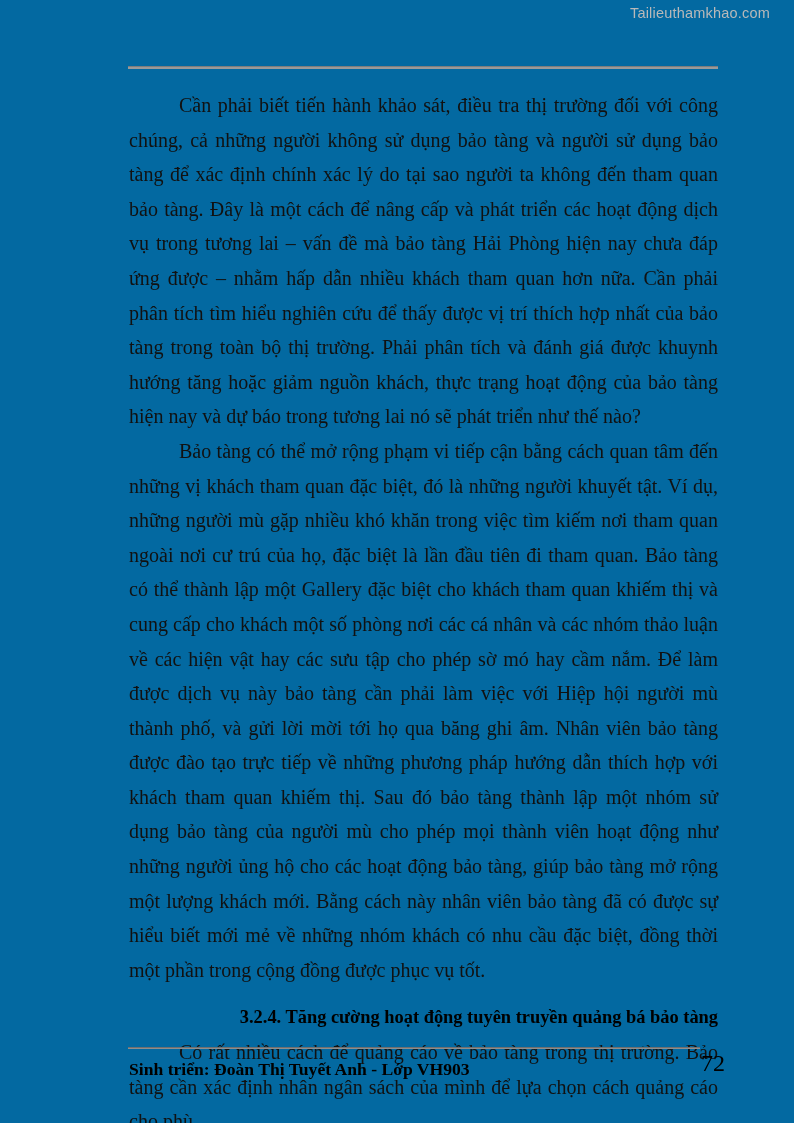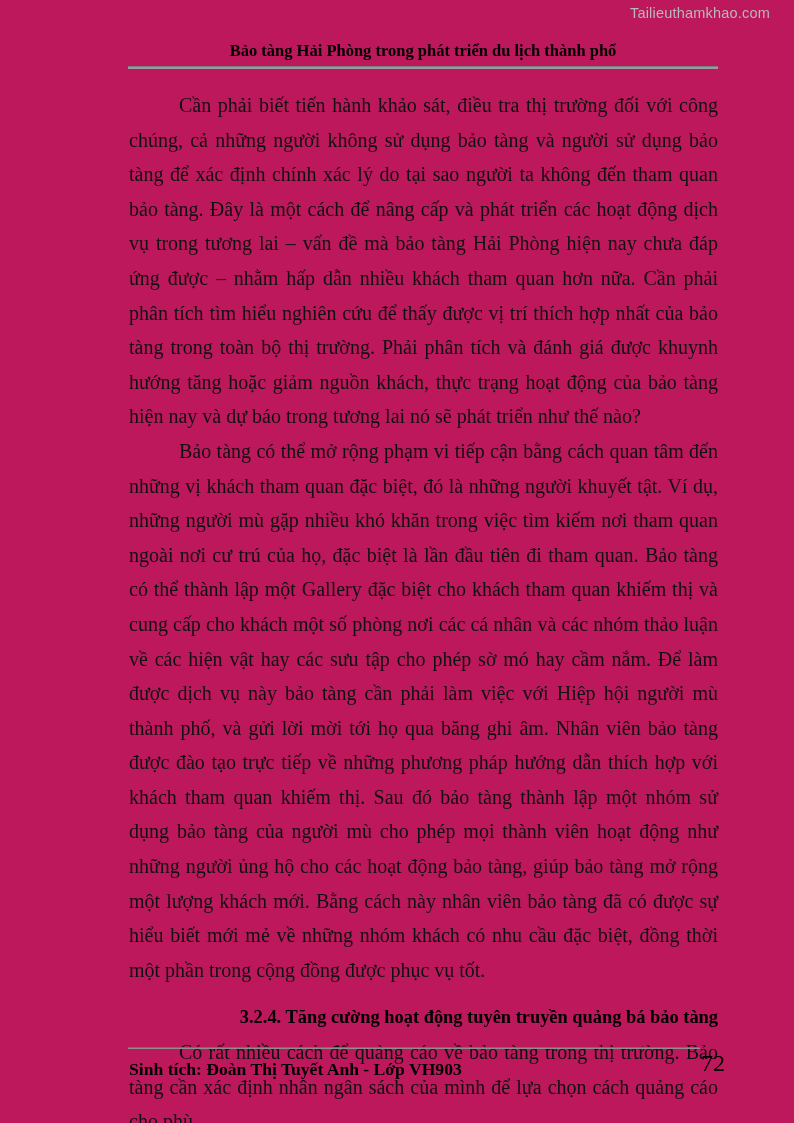--- a/index.html
+++ b/index.html
@@ -14,21 +14,21 @@
     font-family: "Liberation Serif", "DejaVu Serif", serif;
     color: #000000;
     overflow: hidden;
   }
 
   .page {
     position: absolute;
     inset: 0;
     width: 794px;
     height: 1123px;
-    background: #be185d;
+    background: #0369a1;
   }
 
   
   .watermark {
     position: absolute;
     top: 5px;
     right: 24px;
     font-family: "Liberation Sans", "DejaVu Sans", sans-serif;
     font-size: 14.5px;
     letter-spacing: 0.2px;
@@ -128,37 +128,34 @@
     top: -4px;
   }
 </style>
 </head>
 <body>
 
 <div class="page">
 
   <div class="watermark">Tailieuthamkhao.com</div>
 
-  <div class="running-header">
-    <div class="running-header-title">Bảo tàng Hải Phòng trong phát triển  du lịch thành phố</div>
-  </div>
   <div class="header-rule"></div>
 
   <div class="content">
 
     <p class="body-par">Cần phải biết tiến hành khảo sát, điều tra thị trường đối với công chúng, cả những người không sử dụng bảo tàng và người sử dụng bảo tàng để xác định chính xác lý do tại sao người ta không đến tham quan bảo tàng. Đây là một cách để nâng cấp và phát triển các hoạt động dịch vụ trong tương lai – vấn đề mà bảo tàng Hải Phòng hiện nay chưa đáp ứng được – nhằm hấp dẫn nhiều khách tham quan hơn nữa. Cần phải phân tích tìm hiểu nghiên cứu để thấy được vị trí thích hợp nhất của bảo tàng trong toàn bộ thị trường. Phải phân tích và đánh giá được khuynh hướng tăng hoặc giảm nguồn khách, thực trạng hoạt động của bảo tàng hiện nay và dự báo trong tương lai nó sẽ phát triển như thế nào?</p>
 
     <p class="body-par">Bảo tàng có thể mở rộng phạm vi tiếp cận bằng cách quan tâm đến những vị khách tham quan đặc biệt, đó là những người khuyết tật. Ví dụ, những người mù gặp nhiều khó khăn trong việc tìm kiếm nơi tham quan ngoài nơi cư trú của họ, đặc biệt là lần đầu tiên đi tham quan. Bảo tàng có thể thành lập một Gallery đặc biệt cho khách tham quan khiếm thị và cung cấp cho khách một số phòng  nơi các cá nhân và các nhóm thảo luận về các hiện vật hay các sưu tập cho phép sờ mó hay cầm nắm. Để làm được dịch vụ này bảo tàng cần phải làm việc với Hiệp hội người mù thành phố, và gửi lời mời tới họ qua băng ghi âm. Nhân viên bảo tàng được đào tạo trực tiếp về những phương pháp hướng dẫn thích hợp với khách tham quan khiếm thị. Sau đó bảo tàng thành lập một nhóm sử dụng bảo tàng của người mù cho phép mọi thành viên hoạt động như những người ủng hộ cho các hoạt động bảo tàng, giúp bảo tàng mở rộng một lượng khách mới. Bằng cách này nhân viên bảo tàng đã có được sự hiểu biết mới mẻ về những nhóm khách có nhu cầu đặc biệt, đồng thời một phần trong cộng đồng được phục vụ tốt.</p>
 
     <h2 class="section-heading">3.2.4. Tăng cường hoạt động tuyên truyền quảng bá bảo tàng</h2>
 
     <p class="body-par">Có rất nhiều cách để quảng cáo về bảo tàng trong thị trường. Bảo tàng cần xác định nhân ngân sách của mình để lựa chọn cách quảng cáo cho phù</p>
 
   </div>
 
   <div class="footer-rule"></div>
 
   <div class="footer">
-    <div class="footer-author">Sinh tích: Đoàn Thị Tuyết Anh - Lớp VH903</div>
+    <div class="footer-author">Sinh triển: Đoàn Thị Tuyết Anh - Lớp VH903</div>
     <div class="footer-page">72</div>
   </div>
 
 </div>
 
 </body></html>

